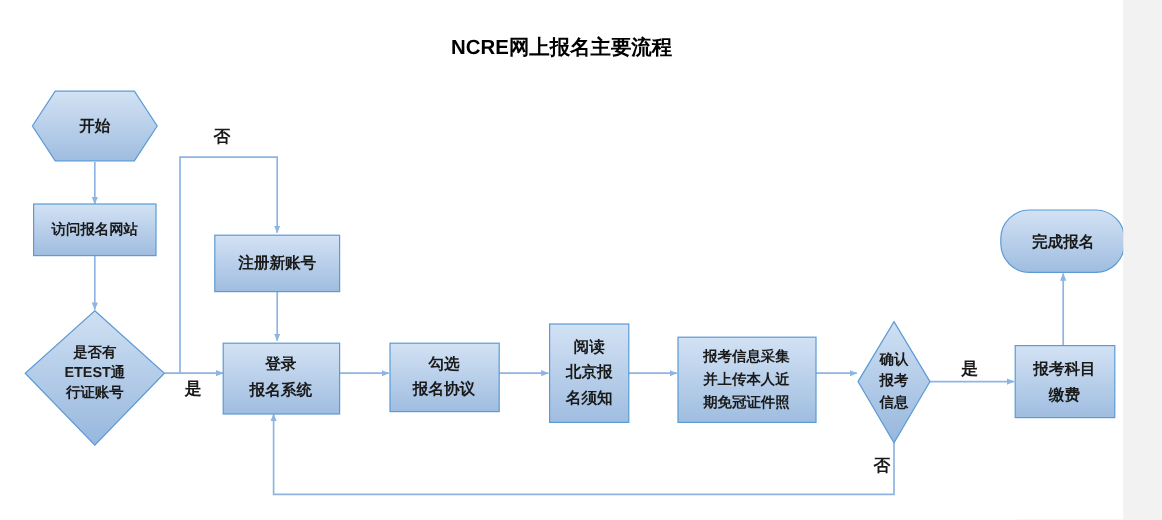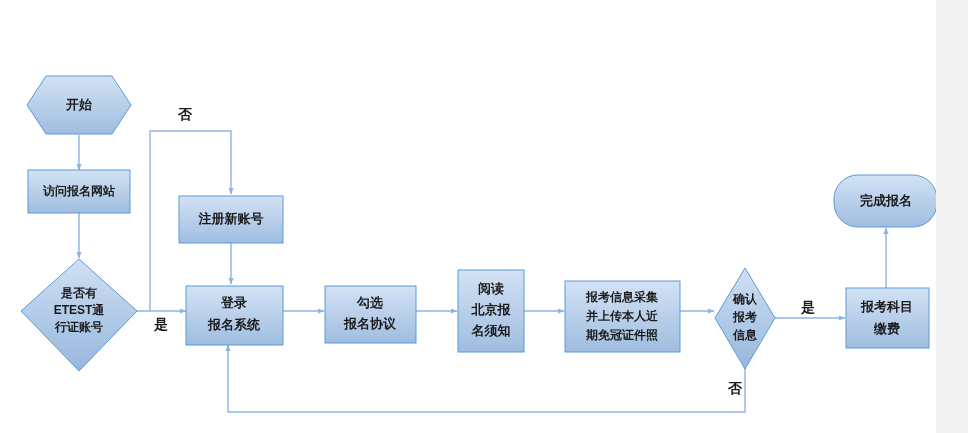--- a/index.html
+++ b/index.html
@@ -75,20 +75,21 @@
     stroke-width: 1.4;
     fill: none;
   }
 </style>
 </head>
 <body>
 
 <div id="page">
   <div id="sheet"></div>
 
+  <div id="chart-title">NCRE网上报名主要流程</div>
 
   <svg id="flow" viewBox="0 0 936 433">
     <defs>
       <linearGradient id="shapeGrad" x1="0" y1="0" x2="0" y2="1">
         <stop offset="0%" stop-color="#d3e2f4"></stop>
         <stop offset="100%" stop-color="#9fbde0"></stop>
       </linearGradient>
       <linearGradient id="diamondGrad" x1="0" y1="0" x2="0" y2="1">
         <stop offset="0%" stop-color="#cfe0f3"></stop>
         <stop offset="100%" stop-color="#97b7dd"></stop>

